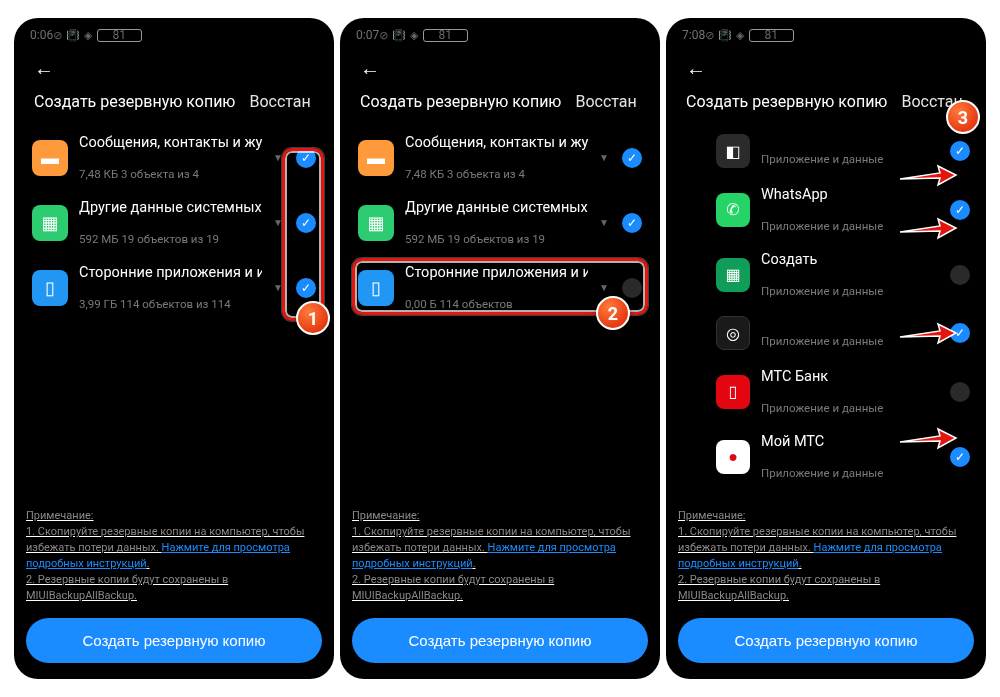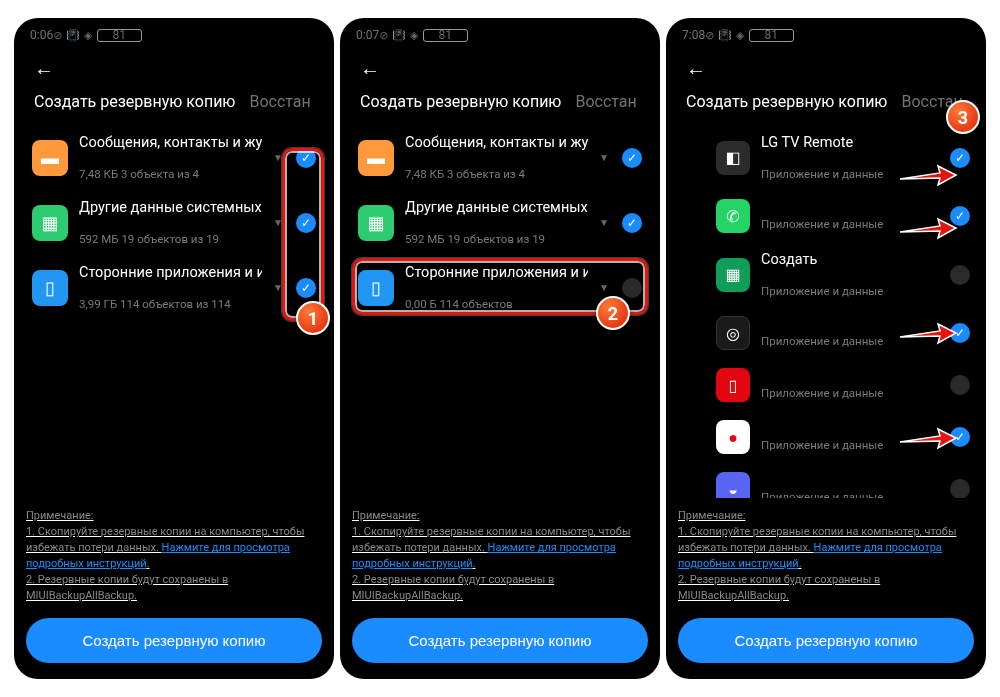--- a/index.html
+++ b/index.html
@@ -44,21 +44,21 @@
   .tabs {
     display: flex;
     padding: 8px 20px 14px;
     gap: 14px;
     font-size: 16px;
     align-items: baseline;
     white-space: nowrap;
     overflow: hidden;
   }
   .tab-active { color:#fff; }
-  .tab-inactive { color:#737373; }
+  .tab-inactive { color:#e5e5e5; }
   .list { flex:1; padding: 0 18px; overflow:hidden; }
   .cat-row, .app-row {
     display:flex;
     align-items:center;
     gap:11px;
     padding: 9px 0;
     position:relative;
   }
   .cat-icon {
     width:36px; height:36px; border-radius:8px;
@@ -261,28 +261,28 @@
     </div>
     <div class="back-row"><span class="back-arrow">←</span></div>
     <div class="tabs">
       <span class="tab-active">Создать резервную копию</span>
       <span class="tab-inactive">Восстан</span>
     </div>
     <div class="list" style="padding-left:50px; padding-right:16px;">
       <div class="app-row">
         <div class="app-icon ic-dark">◧</div>
         <div class="row-text">
-          <div class="row-title">LG TV Remote</div>
           <div class="row-sub">Приложение и данные</div>
         </div>
         <div class="check check-on">✓</div>
       </div>
       <div class="app-row">
         <div class="app-icon ic-wa">✆</div>
         <div class="row-text">
+          <div class="row-title">WhatsApp</div>
           <div class="row-sub">Приложение и данные</div>
         </div>
         <div class="check check-on">✓</div>
       </div>
       <div class="app-row">
         <div class="app-icon ic-gsheets">▦</div>
         <div class="row-text">
           <div class="row-title">Создать</div>
           <div class="row-sub">Приложение и данные</div>
         </div>
@@ -291,27 +291,29 @@
       <div class="app-row">
         <div class="app-icon ic-auth">◎</div>
         <div class="row-text">
           <div class="row-sub">Приложение и данные</div>
         </div>
         <div class="check check-on">✓</div>
       </div>
       <div class="app-row">
         <div class="app-icon ic-mts">▯</div>
         <div class="row-text">
+          <div class="row-title">МТС Банк</div>
           <div class="row-sub">Приложение и данные</div>
         </div>
         <div class="check check-off"></div>
       </div>
       <div class="app-row">
         <div class="app-icon ic-mymts" style="color:#e30611">●</div>
         <div class="row-text">
+          <div class="row-title">Мой МТС</div>
           <div class="row-sub">Приложение и данные</div>
         </div>
         <div class="check check-on">✓</div>
       </div>
       <div class="app-row">
         <div class="app-icon ic-discord">◒</div>
         <div class="row-text">
           <div class="row-sub">Приложение и данные</div>
         </div>
         <div class="check check-off"></div>

